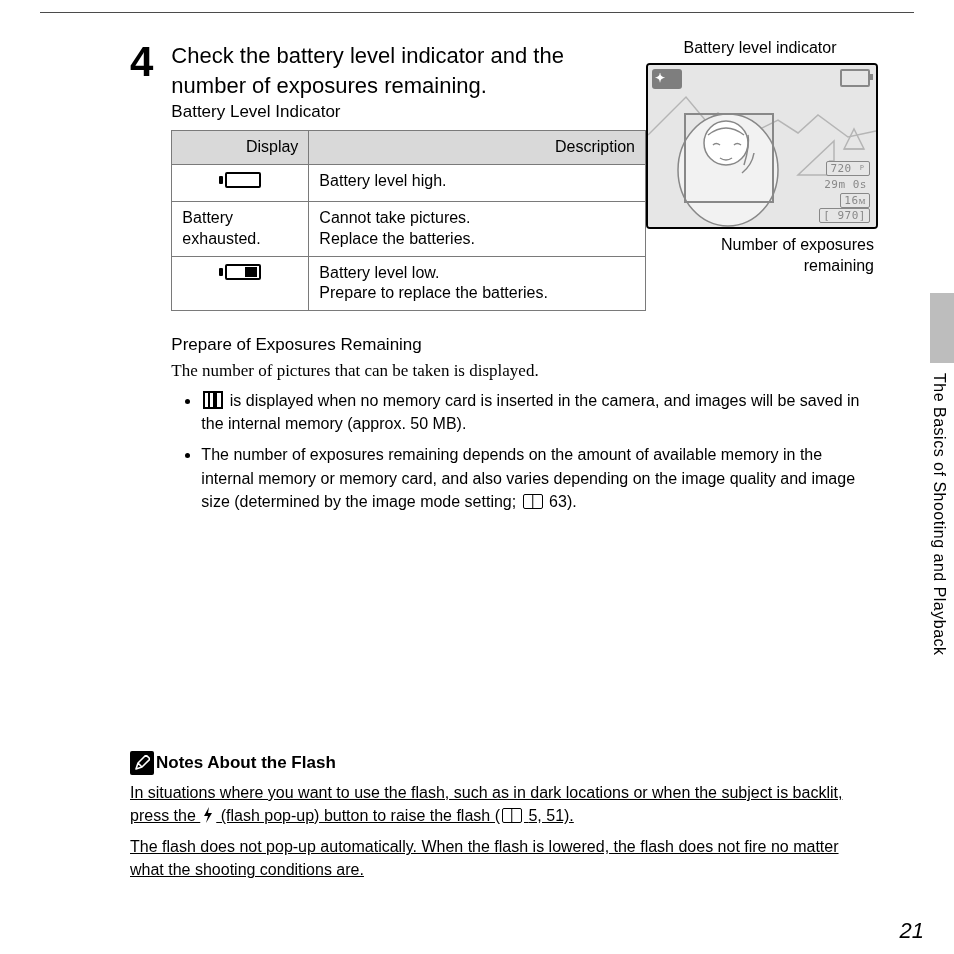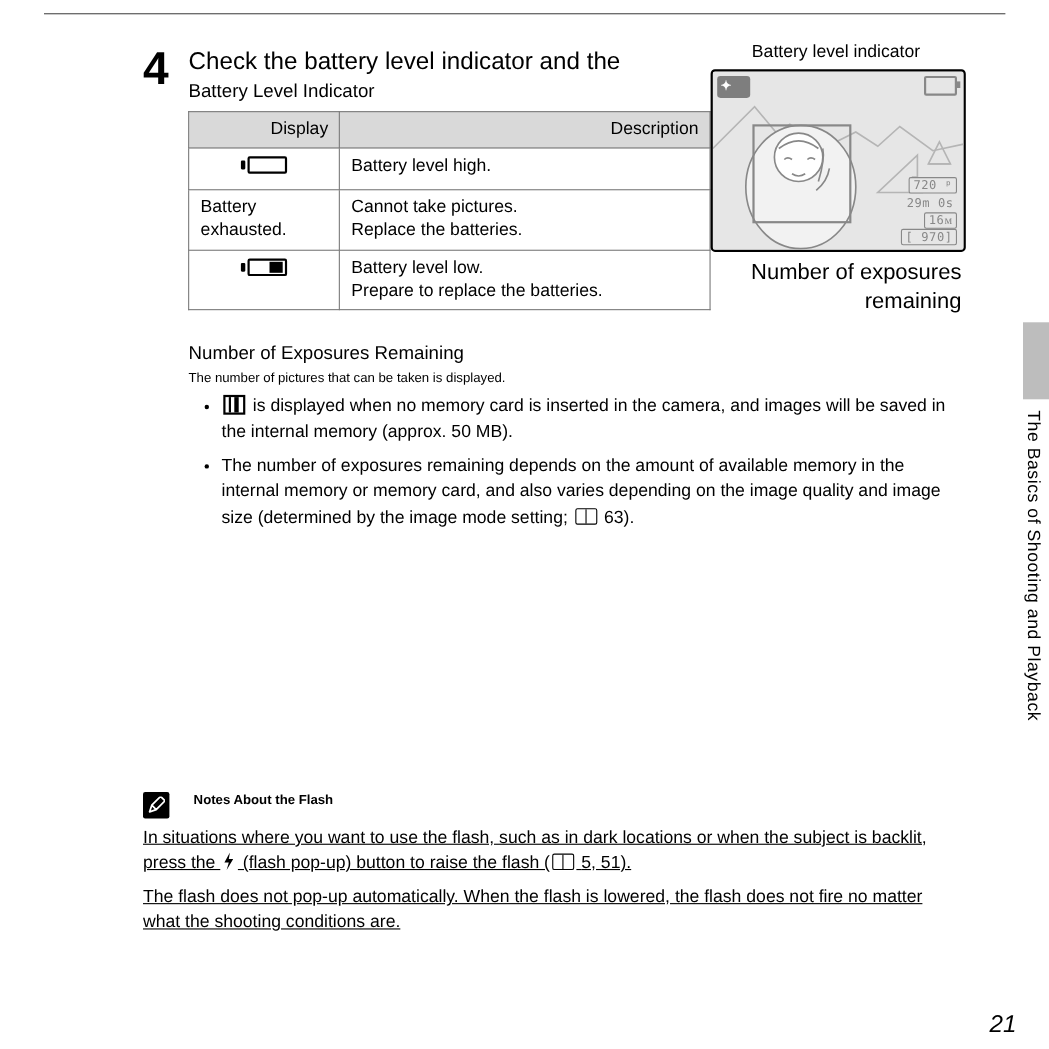--- a/index.html
+++ b/index.html
@@ -64,21 +64,21 @@
   }
   .bat-ico::after{ 
     content:"";position:absolute;left:0;top:5px;width:4px;height:8px;background:#000;border-radius:1px;
   }
   .bat-fill{
     position:absolute;top:4px;bottom:4px;background:#000;
   }
   .bat-high .bat-fill{left:10px;right:4px;opacity:0;} 
   .bat-low .bat-fill{right:4px;width:12px;}
   
-  p.intro{margin:2px 0 6px 0;font-size:12px;line-height:1.4;}
+  p.intro{margin:2px 0 6px 0;font-size:17px;line-height:1.4;font-family:Liberation Serif, serif;}
   ul.bul{margin:2px 0 0 0;padding:0 0 0 30px;font-size:16px;line-height:1.45;}
   ul.bul li{margin-bottom:8px;}
   .in-icon{
     display:inline-block;width:16px;height:14px;border:2px solid #000;vertical-align:-3px;
     position:relative;margin:0 2px;
   }
   .in-icon::before{content:"";position:absolute;left:3px;top:0;bottom:0;width:2px;background:#000;}
   .in-icon::after{content:"";position:absolute;left:8px;top:0;bottom:0;width:4px;background:#000;}
   .book-icon{
     display:inline-block;width:18px;height:13px;vertical-align:-2px;margin:0 2px;
@@ -108,24 +108,24 @@
   .lcd .count-badge{
     position:absolute;right:6px;font-size:11px;color:#888;font-family:ui-monospace,Menlo,Consolas,monospace;
     background:#e6e6e6;padding:0 3px;border:1px solid #888;border-radius:2px;
     letter-spacing:0.5px;
   }
   .lcd .res-badge{top:96px;}
   .lcd .time-badge{top:113px;border:none;}
   .lcd .size-badge{top:128px;}
   .lcd .count-badge{top:143px;}
   .lcd svg{position:absolute;inset:0;}
-  .exp-caption{font-size:20px;text-align:right;margin-top:6px;line-height:1.3;}
+  .exp-caption{font-size:16px;text-align:right;margin-top:6px;line-height:1.3;}
   
   .notes{margin-top:230px;}
-  .notes-head{display:flex;gap:22px;font-size:12px;font-weight:700;margin-bottom:6px;}
+  .notes-head{display:flex;align-items:center;gap:2px;font-size:17px;font-weight:700;margin-bottom:6px;}
   .pencil-box{width:24px;height:24px;background:#000;border-radius:2px;display:flex;align-items:center;justify-content:center;}
   .pencil-box svg{width:16px;height:16px;}
   .notes p{font-size:16px;line-height:1.45;margin:6px 0;text-decoration:underline;}
   .flash-icon{display:inline-block;vertical-align:-2px;margin:0 2px;}
   .page-num{position:absolute;right:-10px;bottom:10px;font-size:22px;font-style:italic;}
 </style>
 </head>
 <body>
 
 <div class="page">
@@ -134,20 +134,21 @@
   <div class="vlabel">The Basics of Shooting and Playback</div>
 
   <div class="step">
     <div class="step-num">4</div>
     <div class="step-body">
 
       <div class="columns">
         <div class="left">
           <div class="step-title">
             <span>Check the battery level indicator and the</span><br>
+            <span>number of exposures remaining.</span>
           </div>
 
           <div class="subhead">Battery Level Indicator</div>
 
           <table class="bat">
             <thead>
               <tr>
                 <th style="width:116px">Display</th>
                 <th>Description</th>
               </tr>
@@ -210,21 +211,21 @@
               <div class="count-badge">[  970]</div>
             </div>
             <div class="exp-caption">
               <span>Number of exposures</span><br>
               <span>remaining</span>
             </div>
           </div>
         </div>
       </div>
 
-      <div class="subhead2">Number of Exposures Remaining</div>
+      <div class="subhead2">Prepare of Exposures Remaining</div>
       <p class="intro">The number of pictures that can be taken is displayed.</p>
       <ul class="bul">
         <li>
           <span class="in-icon"></span><span> is displayed when no memory card is inserted in the camera, and images will be saved in the internal memory (approx. 50 MB).</span>
         </li>
         <li>
           <span>The number of exposures remaining depends on the amount of available memory in the internal memory or memory card, and also varies depending on the image quality and image size (determined by the image mode setting; </span><span class="book-icon"></span> <span>63).</span>
         </li>
       </ul>
     </div>

